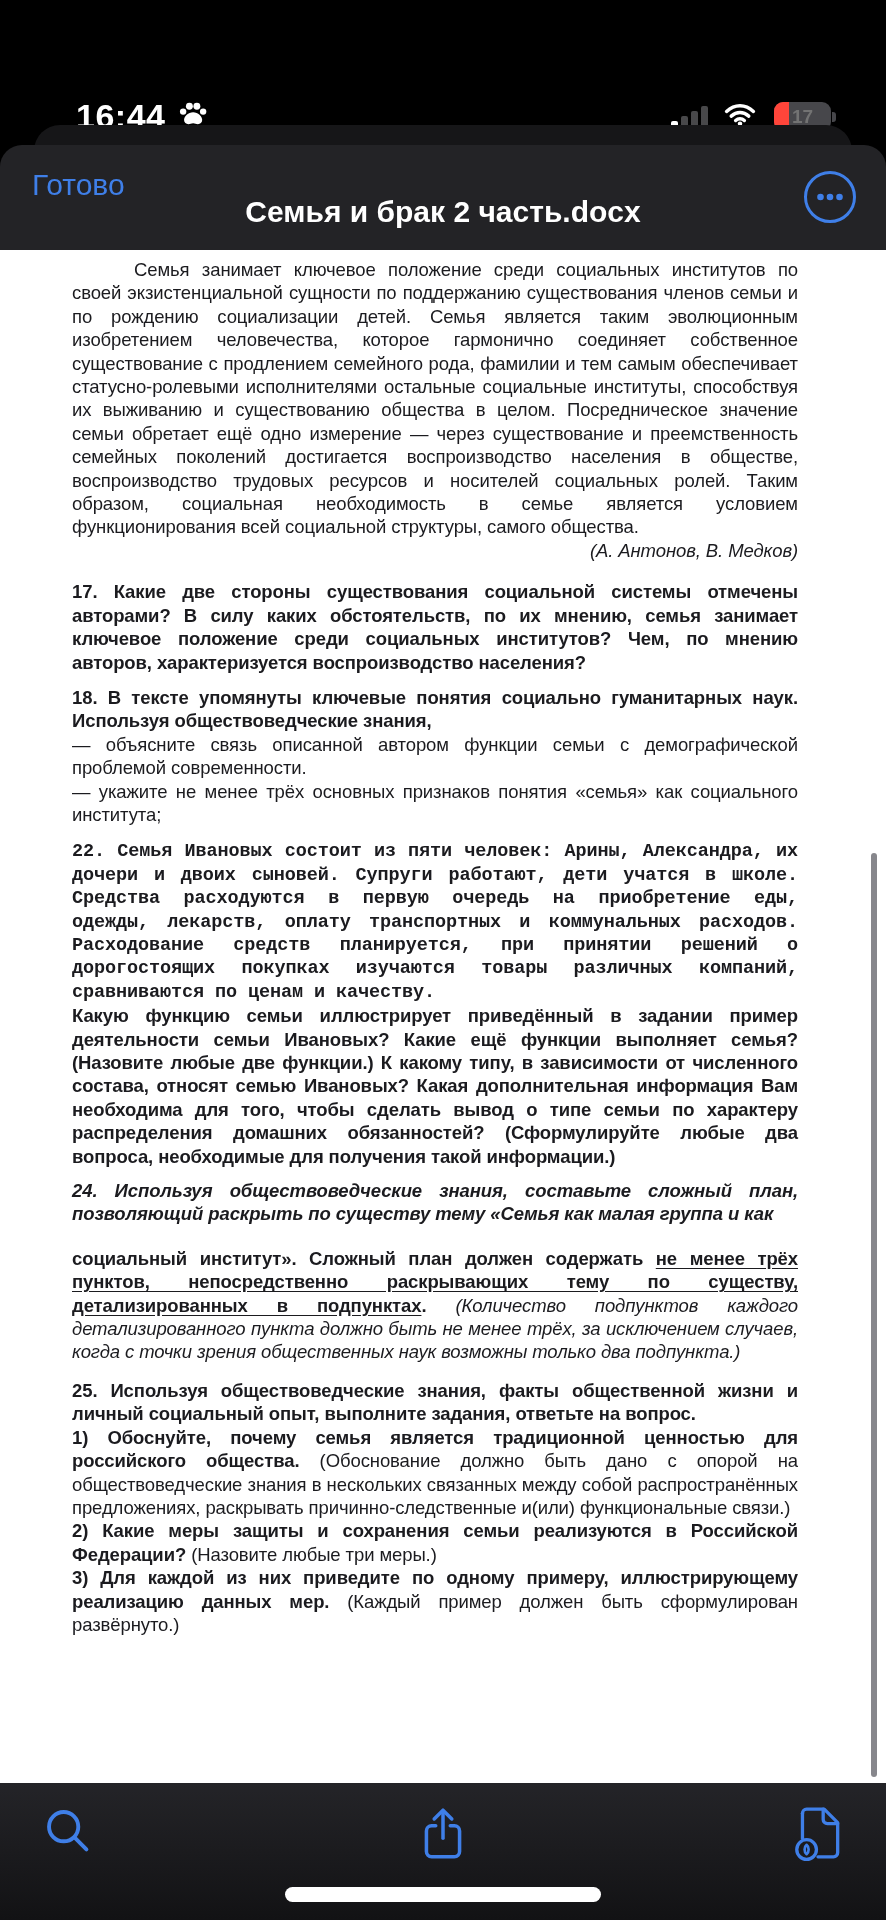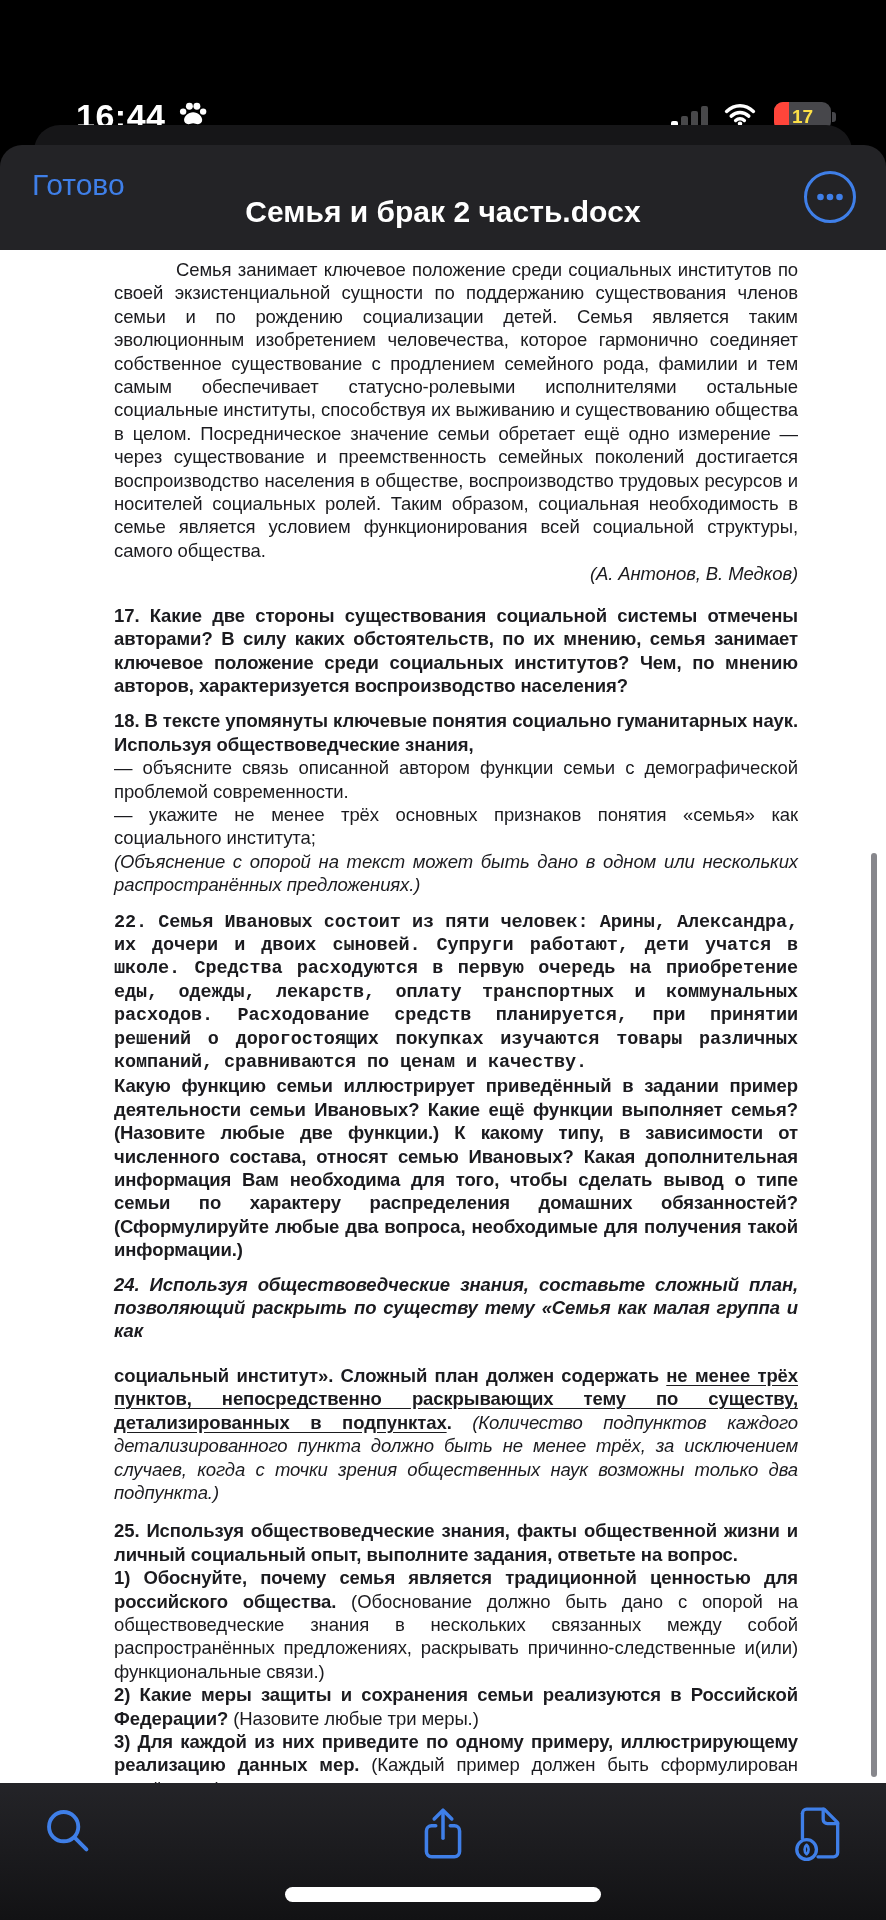--- a/index.html
+++ b/index.html
@@ -24,36 +24,36 @@
   .sb-time{font-size:34px;font-weight:600;letter-spacing:.5px;}
   .sb-right{display:flex;align-items:flex-end;gap:15px;}
   .signal{display:flex;align-items:flex-end;gap:3px;height:26px;}
   .signal i{display:block;width:7px;border-radius:2px;background:#48484A;}
   .signal i.on{background:#fff;}
   .s1{height:10px}.s2{height:15px}.s3{height:20px}.s4{height:25px}
   .battery{position:relative;width:62px;height:29px;margin-left:2px;}
   .battery .body{position:absolute;left:0;top:0;width:57px;height:29px;border-radius:9px;background:#47474B;overflow:hidden;}
   .battery .fill{position:absolute;left:0;top:0;bottom:0;width:15px;background:var(--battery-red);}
   .battery .pct{position:absolute;left:0;top:0;width:57px;height:29px;display:flex;align-items:center;justify-content:center;
-    font-size:19px;font-weight:700;color:#fde047;}
+    font-size:19px;font-weight:700;color:#737373;}
   .battery .nub{position:absolute;right:0;top:10px;width:4px;height:10px;border-radius:0 3px 3px 0;background:#47474B;}
   
   .back-card{position:absolute;top:125px;left:34px;right:34px;height:50px;border-radius:26px 26px 0 0;background:#161618;}
   .sheet{position:absolute;top:145px;left:0;right:0;bottom:0;border-radius:22px 22px 0 0;background:#232326;overflow:hidden;}
   .nav-bar{position:absolute;top:0;left:0;right:0;height:105px;display:flex;align-items:center;}
   .done-btn{position:absolute;left:32px;top:0;height:80px;display:flex;align-items:center;
     background:none;border:none;padding:0;color:var(--accent);font-size:30px;cursor:pointer;
     font-family:"Liberation Sans","DejaVu Sans",sans-serif;}
   .nav-title{position:absolute;left:120px;right:120px;top:0;height:134px;display:flex;align-items:center;justify-content:center;
     color:#fff;font-size:30px;font-weight:600;white-space:nowrap;overflow:hidden;}
   .more-btn{position:absolute;right:28px;top:24px;width:56px;height:56px;background:none;border:none;padding:0;cursor:pointer;color:var(--accent);}
   
   .doc{
     position:absolute;top:105px;left:0;right:0;height:1533px;background:#fff;overflow:hidden;
-    box-sizing:border-box;padding:8px 88px 0 114px;
+    box-sizing:border-box;padding:8px 88px 0 72px;
     color:var(--doc-text);font-size:18.5px;line-height:23.4px;
   }
   .doc p{margin:0;text-align:justify;letter-spacing:-0.1px;}
   .doc .indent{text-indent:62px;}
   .doc .attr{text-align:right;font-style:italic;}
   .b{font-weight:700;}
   .i{font-style:italic;font-weight:400;margin-top:28px;}
   .u{text-decoration:underline;text-underline-offset:3px;}
   .mt11{margin-top:11px!important;font-style:italic;}
   .mt12{margin-top:12px!important;}
@@ -136,21 +136,20 @@
 
     <div class="doc">
       <p class="indent">Семья занимает ключевое положение среди социальных институтов по своей экзистенциальной сущности по поддержанию существования членов семьи и по рождению социализации детей. Семья является таким эволюционным изобретением человечества, которое гармонично соединяет собственное существование с продлением семейного рода, фамилии и тем самым обеспечивает статусно-ролевыми исполнителями остальные социальные институты, способствуя их выживанию и существованию общества в целом. Посредническое значение семьи обретает ещё одно измерение — через существование и преемственность семейных поколений достигается воспроизводство населения в обществе, воспроизводство трудовых ресурсов и носителей социальных ролей. Таким образом, социальная необходимость в семье является условием функционирования всей социальной структуры, самого общества.</p>
       <p class="attr">(А. Антонов, В. Медков)</p>
 
       <p class="b mt18">17. Какие две стороны существования социальной системы отмечены авторами? В силу каких обстоятельств, по их мнению, семья занимает ключевое положение среди социальных институтов? Чем, по мнению авторов, характеризуется воспроизводство населения?</p>
 
       <p class="b mt12">18. В тексте упомянуты ключевые понятия социально гуманитарных наук. Используя обществоведческие знания,</p>
       <p>— объясните связь описанной автором функции семьи с демографической проблемой современности.</p>
       <p>— укажите не менее трёх основных признаков понятия «семья» как социального института;</p>
-      <p class="i">(Объяснение с опорой на текст может быть дано в одном или нескольких распространённых предложениях.)</p>
 
       <p class="b mt14">22. Семья Ивановых состоит из пяти человек: Арины, Александра, их дочери и двоих сыновей. Супруги работают, дети учатся в школе. Средства расходуются в первую очередь на приобретение еды, одежды, лекарств, оплату транспортных и коммунальных расходов. Расходование средств планируется, при принятии решений о дорогостоящих покупках изучаются товары различных компаний, сравниваются по ценам и качеству.</p>
       <p class="b">Какую функцию семьи иллюстрирует приведённый в задании пример деятельности семьи Ивановых? Какие ещё функции выполняет семья? (Назовите любые две функции.) К какому типу, в зависимости от численного состава, относят семью Ивановых? Какая дополнительная информация Вам необходима для того, чтобы сделать вывод о типе семьи по характеру распределения домашних обязанностей?  (Сформулируйте любые два вопроса, необходимые для получения такой информации.)</p>
 
       <p class="b mt11">24. Используя обществоведческие знания, составьте сложный план, позволяющий раскрыть по существу тему «Семья как малая группа и как</p>
       <p class="mt21"><span class="b">социальный институт». Сложный план должен содержать </span><span class="b u">не менее трёх пунктов, непосредственно раскрывающих тему по существу, детализированных в подпунктах</span><span class="b">. </span><span class="i">(Количество подпунктов каждого детализированного пункта должно быть не менее трёх, за исключением случаев, когда с точки зрения общественных наук возможны только два подпункта.)</span></p>
 
       <p class="b mt15">25. Используя обществоведческие знания, факты общественной жизни и личный социальный опыт, выполните задания, ответьте на вопрос.</p>
       <p><span class="b">1) Обоснуйте, почему семья является традиционной ценностью для российского общества. </span><span>(Обоснование должно быть дано с опорой на обществоведческие знания в нескольких связанных между собой распространённых предложениях, раскрывать причинно-следственные и(или) функциональные связи.)</span></p>
       <p><span class="b">2) Какие меры защиты и сохранения семьи реализуются в Российской Федерации? </span><span>(Назовите любые три меры.)</span></p>

